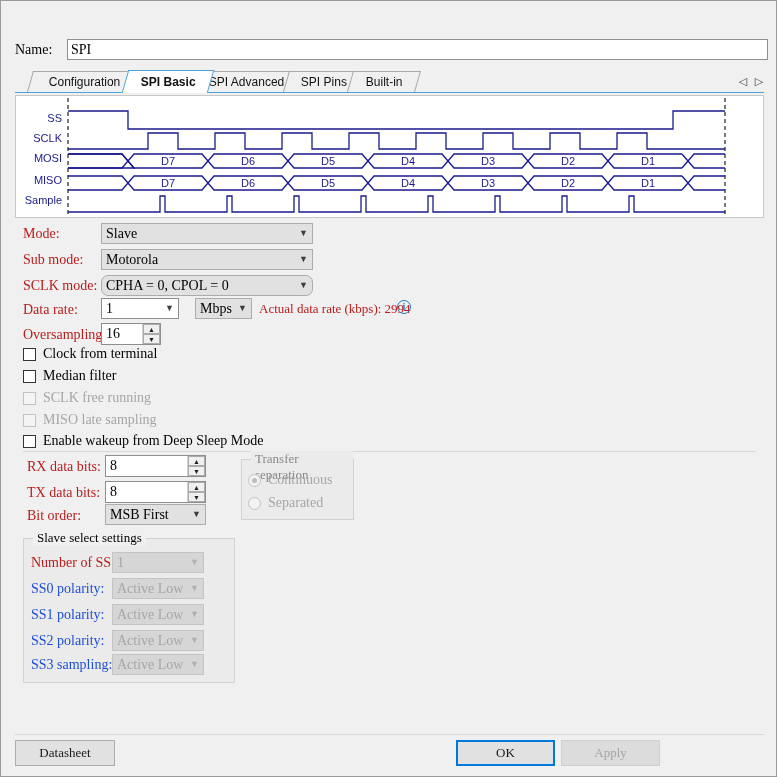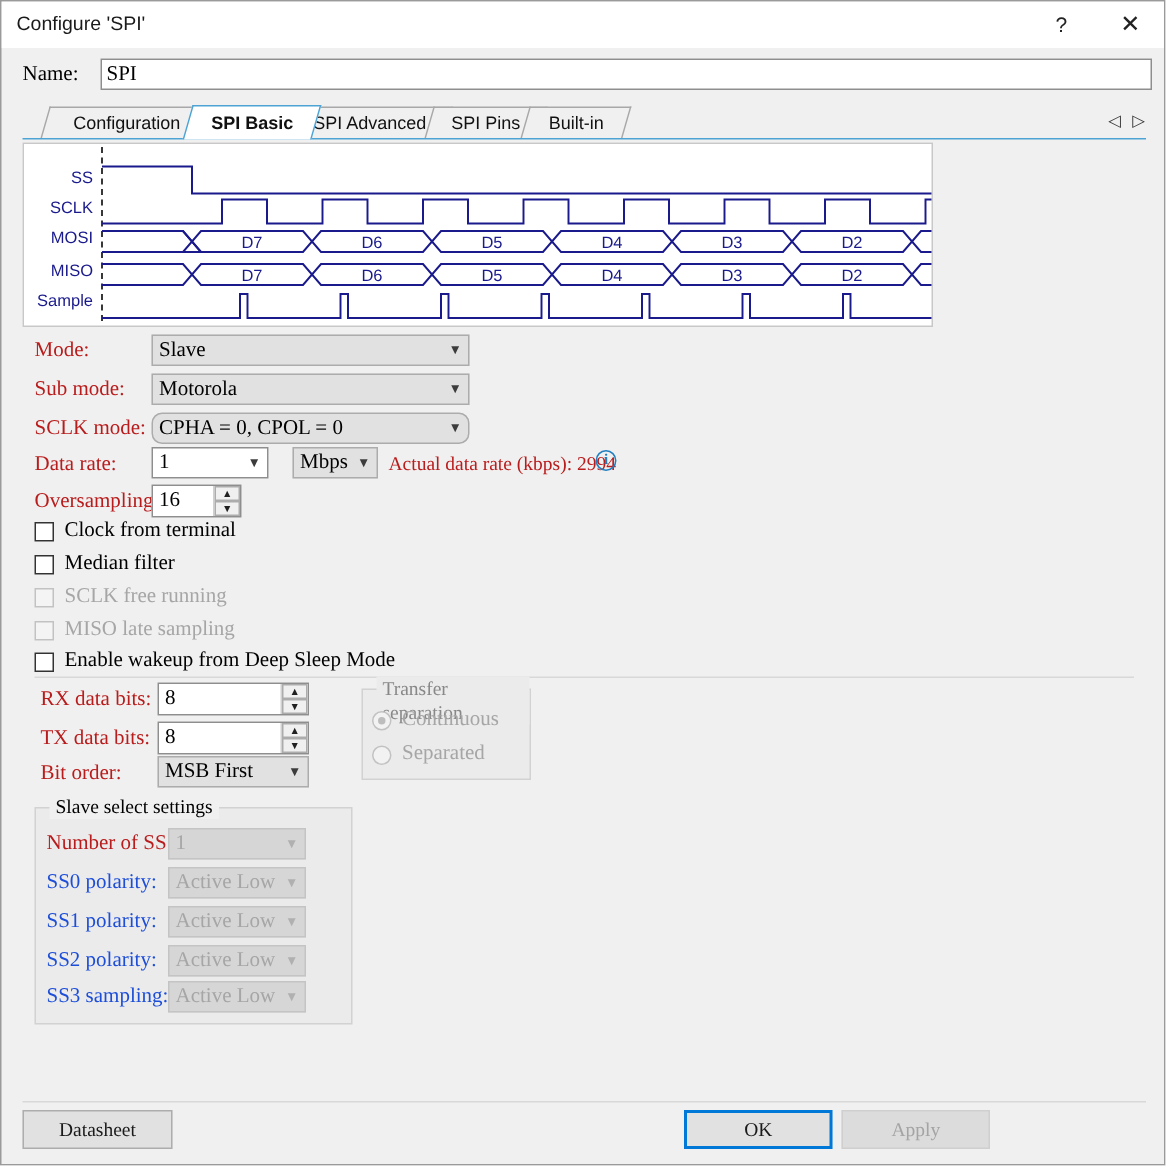--- a/index.html
+++ b/index.html
@@ -85,21 +85,21 @@
     z-index: 5;
   }
   .tabnav {
     position: absolute; top: 6px; font-size: 11px; color: #333;
     width: 12px; text-align: center; line-height: 12px;
   }
 
   
   .wave-panel {
     position: absolute; left: 14px; top: 94px;
-    width: 607px; height: 123px;
+    width: 749px; height: 123px;
     background: #ffffff;
     border: 1px solid #c8c8c8;
     box-sizing: border-box;
     overflow: hidden;
   }
   .wave-panel svg { display:block; }
 
   
   .fld-label {
     position: absolute;
@@ -220,25 +220,20 @@
     border: 2px solid #0078d7;
     background: #e1e1e1;
   }
   .btn.disabled { color: #a4a4a4; background: #dcdcdc; border-color: #cfcfcf; }
 </style>
 </head>
 <body>
 
 <div id="app">
 
-  <div class="titlebar">
-    <div class="title-text">Configure 'SPI'</div>
-    <div class="tb-btn tb-help">?</div>
-    <div class="tb-btn tb-close">✕</div>
-  </div>
 
   <div class="name-label">Name:</div>
   <input class="name-input" type="text" value="SPI" style="">
 
   <div class="tabstrip">
     <div class="tab-underline"></div>
 
     <div class="tab" style="left:15px;width:110px;">
       <span>Configuration</span>
     </div>

